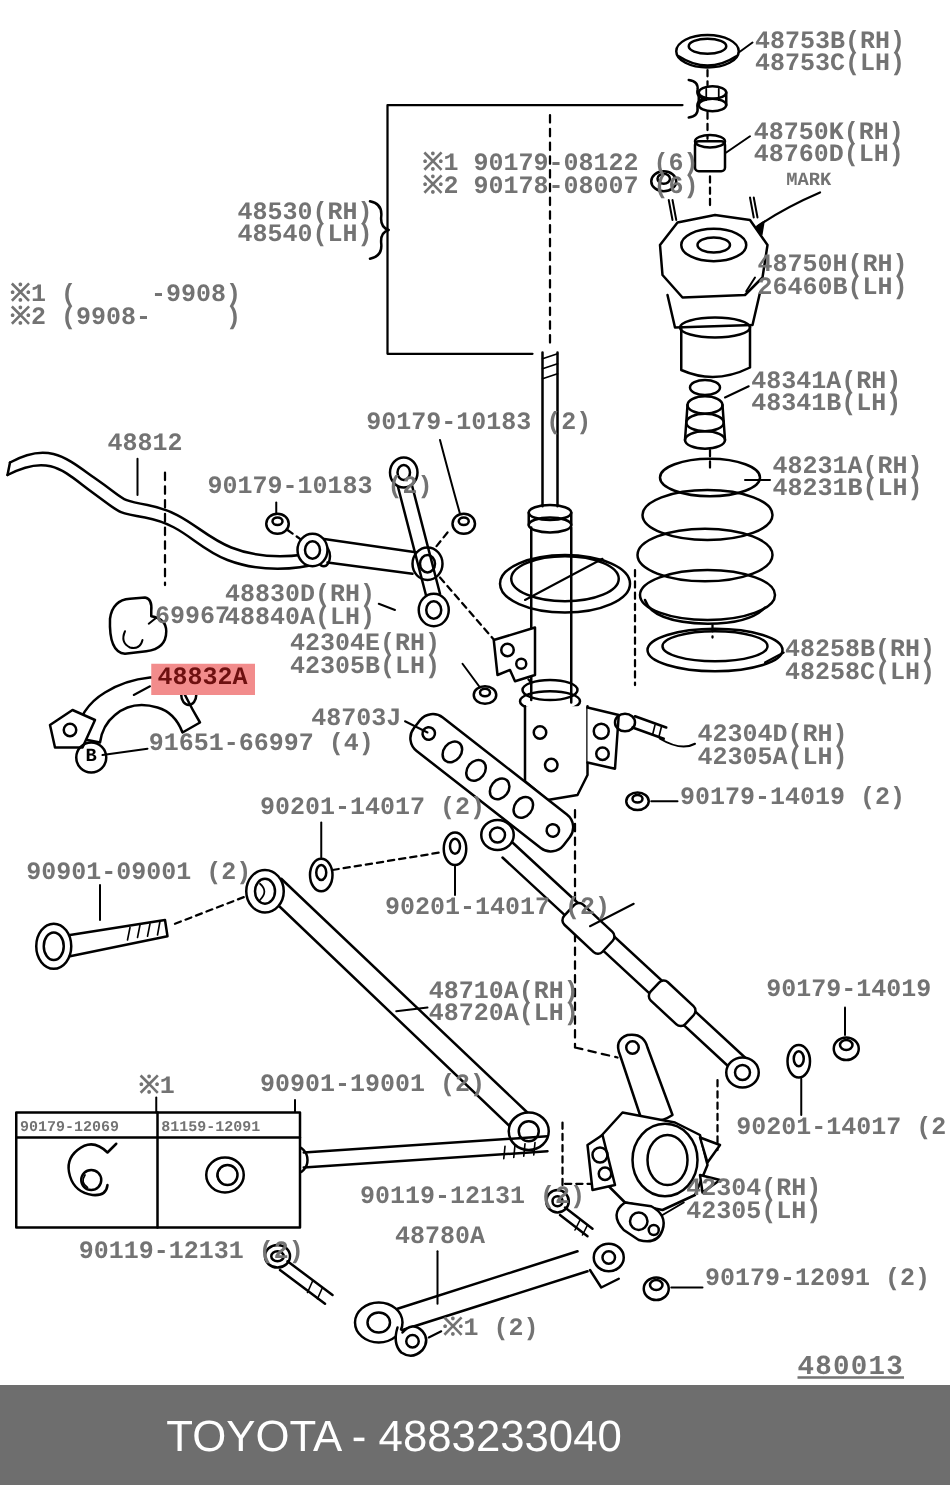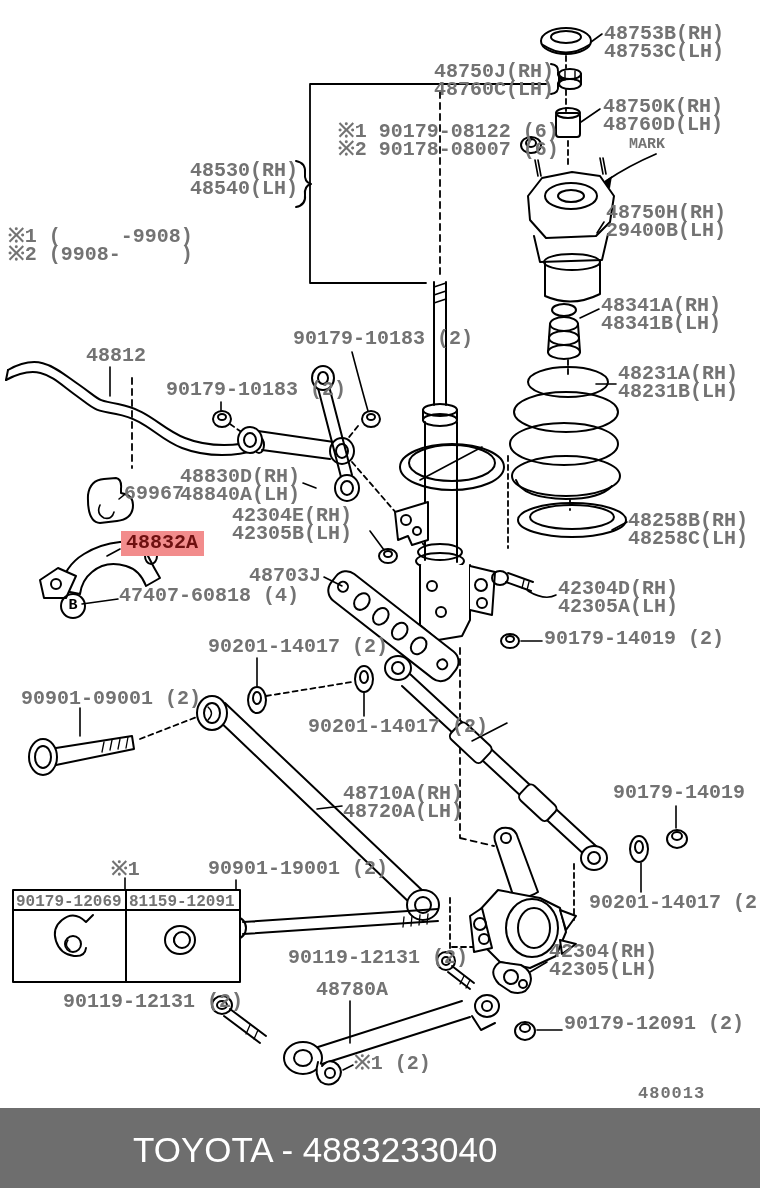--- a/index.html
+++ b/index.html
@@ -1,23 +1,23 @@
 <!DOCTYPE html>
 <html><head>
 <meta charset="utf-8">
 <style>
   html,body{margin:0;padding:0;background:#fff;}
   #stage{position:relative;width:760px;height:1188px;background:#fff;overflow:hidden;
          font-family:"Liberation Mono","DejaVu Sans Mono",monospace;}
   #art{position:absolute;left:0;top:0;}
   .lbl{position:absolute;font:bold 20px "Liberation Mono","DejaVu Sans Mono",monospace;
        line-height:18px;white-space:pre;color:#737373;z-index:3;}
-  .sm{font-size:16px;line-height:16px;}
+  .sm{font-size:12px;line-height:16px;}
   .tiny{font-size:15px;line-height:15px;}
-  .num{font-size:17px;letter-spacing:1px;}
+  .num{font-size:22px;letter-spacing:1px;text-decoration:underline;}
   .hl{padding:3px 6px 4px 5px;z-index:3;text-align:right;}
   .circB{position:absolute;left:60px;top:593px;width:22px;height:22px;border:2px solid #000;
          border-radius:50%;text-align:center;font:bold 15px "Liberation Mono",monospace;
          line-height:22px;color:#000;z-index:3;}
   .footer{position:absolute;left:0;top:1108px;width:760px;height:80px;z-index:4;}
   .footer span{position:absolute;top:22px;font:400 35px "Liberation Sans","DejaVu Sans",sans-serif;
          color:#fff;white-space:pre;}
   .f-left{left:133px;}
   .f-right{left:503px;}
 </style>
@@ -334,52 +334,50 @@
     <circle cx="73" cy="944" r="8"></circle>
     <path d="M68,940 Q64,946 70,950" stroke-width="1.4"></path>
     <ellipse cx="180" cy="940" rx="15" ry="14"></ellipse>
     <ellipse cx="182" cy="940" rx="8" ry="8"></ellipse>
     <path d="M176,935 Q171,941 177,946" stroke-width="1.4"></path>
   </g>
 </svg>
 
 <div class="lbl" style="left:604px;top:25px">48753B(RH)
 48753C(LH)</div>
-<div class="lbl" style="left:434px;top:63px">48750J(RH)
-48760C(LH)</div>
 <div class="lbl" style="left:603px;top:98px">48750K(RH)
 48760D(LH)</div>
 <div class="lbl tiny" style="left:629px;top:137px">MARK</div>
 <div class="lbl" style="left:338px;top:123px">※1 90179-08122 (6)
 ※2 90178-08007 (6)</div>
 <div class="lbl" style="left:190px;top:162px">48530(RH)
 48540(LH)</div>
 <div class="lbl" style="left:606px;top:204px">48750H(RH)
-29400B(LH)</div>
+26460B(LH)</div>
 <div class="lbl" style="left:8px;top:228px">※1 (     -9908)
 ※2 (9908-     )</div>
 <div class="lbl" style="left:601px;top:297px">48341A(RH)
 48341B(LH)</div>
 <div class="lbl" style="left:618px;top:365px">48231A(RH)
 48231B(LH)</div>
 <div class="lbl" style="left:86px;top:347px">48812</div>
 <div class="lbl" style="left:293px;top:330px">90179-10183 (2)</div>
 <div class="lbl" style="left:166px;top:381px">90179-10183 (2)</div>
 <div class="lbl" style="left:180px;top:468px">48830D(RH)
 48840A(LH)</div>
 <div class="lbl" style="left:124px;top:485px">69967</div>
 <div class="lbl" style="left:232px;top:507px">42304E(RH)
 42305B(LH)</div>
 <div class="lbl hl" style="left: 121px; top: 531px; background: rgb(242, 140, 140); color: rgb(110, 16, 16);" id="hl-label">48832A</div>
 <div class="lbl" style="left:628px;top:512px">48258B(RH)
 48258C(LH)</div>
 <div class="lbl" style="left:249px;top:567px">48703J</div>
 <div class="lbl" style="left:558px;top:580px">42304D(RH)
 42305A(LH)</div>
-<div class="lbl" style="left:119px;top:587px">47407-60818 (4)</div>
+<div class="lbl" style="left:119px;top:587px">91651-66997 (4)</div>
 <div class="circB">B</div>
 <div class="lbl" style="left:544px;top:630px">90179-14019 (2)</div>
 <div class="lbl" style="left:208px;top:638px">90201-14017 (2)</div>
 <div class="lbl" style="left:21px;top:690px">90901-09001 (2)</div>
 <div class="lbl" style="left:308px;top:718px">90201-14017 (2)</div>
 <div class="lbl" style="left:343px;top:785px">48710A(RH)
 48720A(LH)</div>
 <div class="lbl" style="left:613px;top:784px">90179-14019 (2)</div>
 <div class="lbl" style="left:208px;top:860px">90901-19001 (2)</div>
 <div class="lbl" style="left:111px;top:861px">※1</div>

